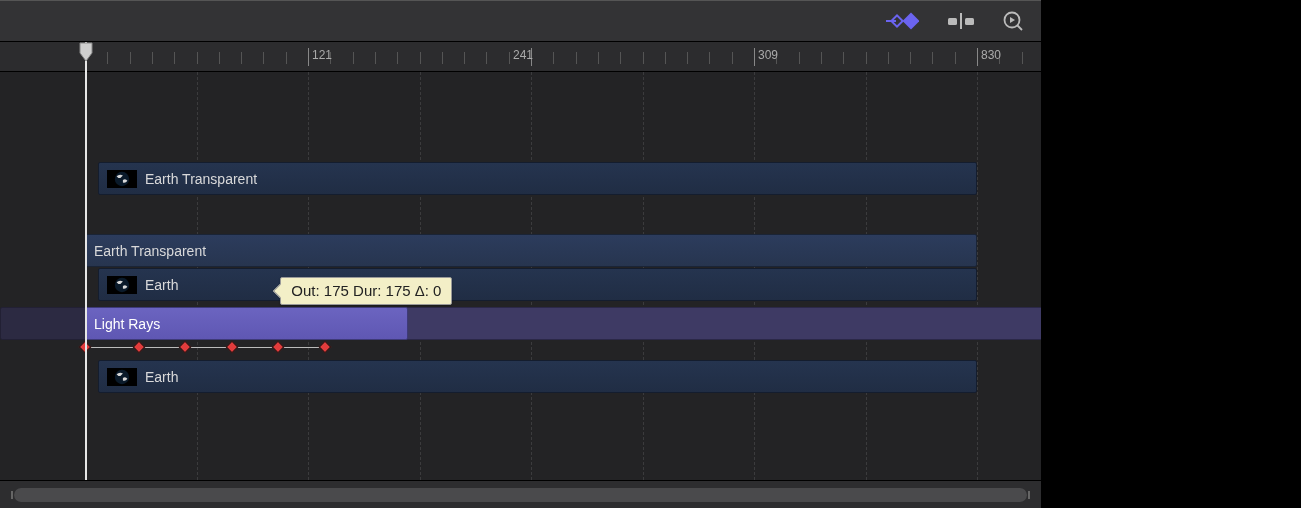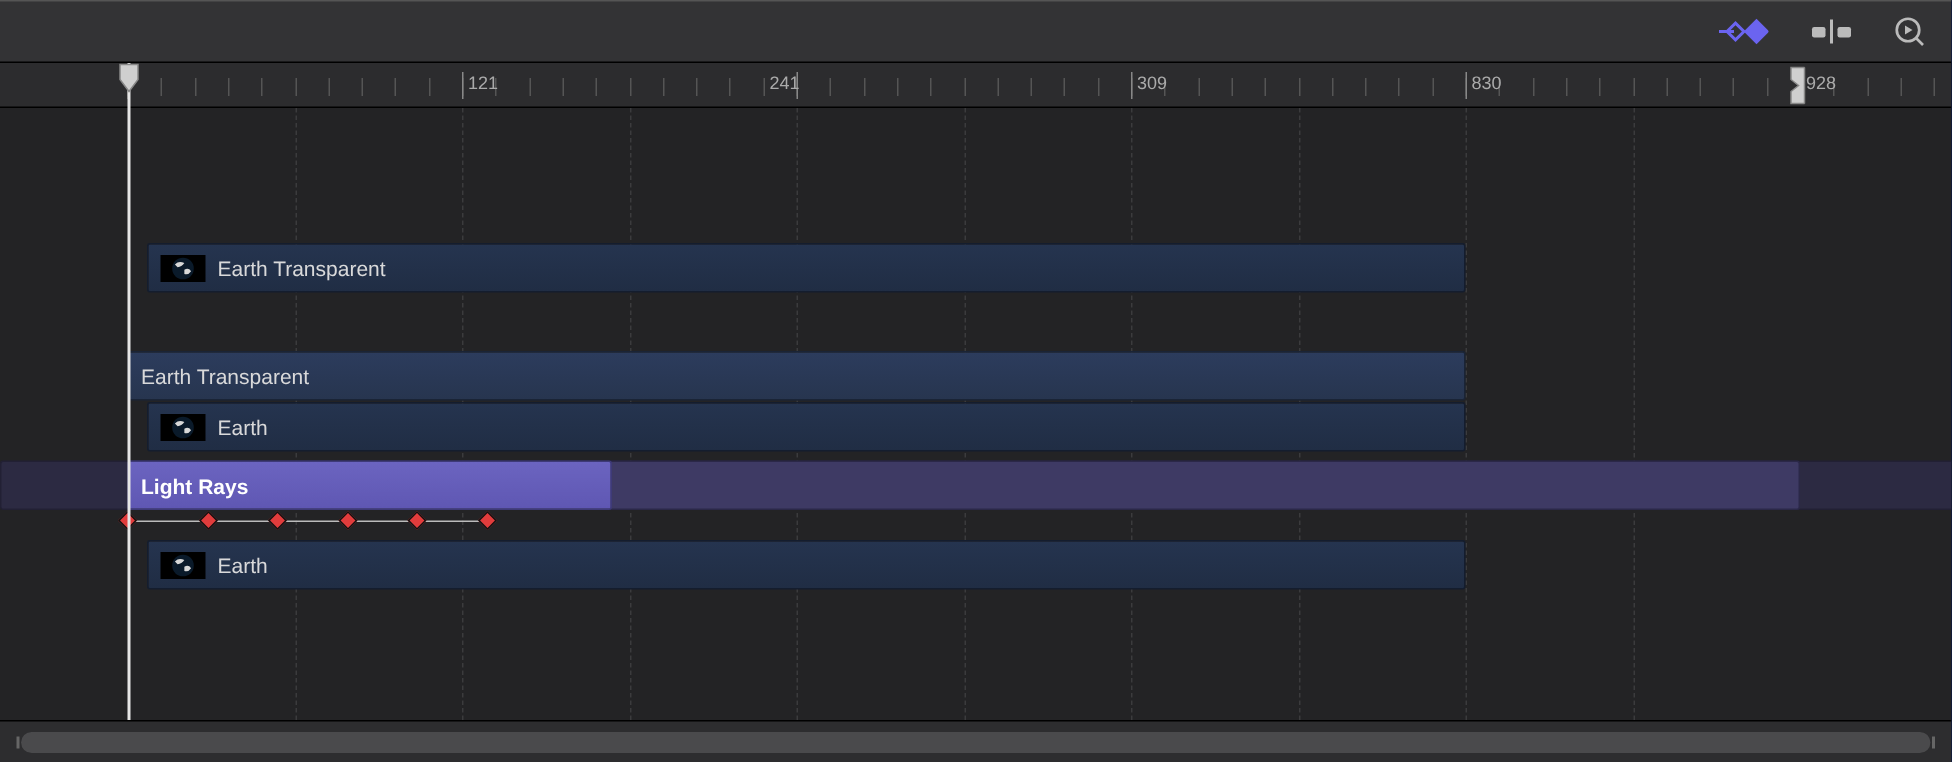--- a/index.html
+++ b/index.html
@@ -1,18 +1,18 @@
 <!DOCTYPE html>
 <html><head>
 <meta charset="utf-8">
 <style>
   * { box-sizing: border-box; margin: 0; padding: 0; }
   html, body { width: 1301px; height: 508px; background: #000; font-family: -apple-system, "Helvetica Neue", Arial, sans-serif; overflow: hidden; color: #ddd; }
 
-  .app { width: 1301px; height: 508px; background: #1d4ed8; position: relative; }
+  .app { width: 1041px; height: 508px; background: #7dd3fc; position: relative; }
 
   
   .toolbar { position: absolute; top: 0; left: 0; right: 0; height: 42px; background: #333335; border-top: 1px solid #555; border-bottom: 1px solid #000; display:flex; justify-content:flex-end; align-items:center; padding-right: 18px; gap: 28px;}
   .tb-btn { display:flex; align-items:center; justify-content:center; cursor:pointer; }
 
   .timeline-area { position:absolute; top:42px; left:0; right:0; bottom:28px; background:#232325; overflow:hidden;}
   .timeline-area::before{content:"";position:absolute;left:0;right:0;top:0;height:1px;background:#000;}
 
   
   .ruler { position:absolute; top:0; left:0; right:0; height:30px; background:#2c2c2e; border-bottom:1px solid #000;}
@@ -26,21 +26,21 @@
 
   
   .tracks { position:absolute; top:30px; left:0; right:0; bottom:0; }
 
   
   .lane { position:absolute; left:0; right:0; height:33px; }
   .bar  { position:absolute; top:0; height:33px; border-radius:2px; display:flex; align-items:center; padding-left:8px; gap:8px; font-size:14px; color:#d9d9da; }
   .bar .thumb { width:30px; height:18px; background:#000; display:flex; align-items:center; justify-content:center; font-size:12px;}
   .group-header { background: linear-gradient(#2c3c5d,#27354f); border:1px solid #1a2436; }
   .clip-blue    { background: linear-gradient(#25344f,#202d44); border:1px solid #141d2e; }
-  .clip-purple  { background: linear-gradient(#6b64c0,#5f57b3); border:1px solid #3e3a78; color:#fff;font-weight:bold;}
+  .clip-purple  { background: linear-gradient(#6b64c0,#5f57b3); border:1px solid #3e3a78; color:#fff;}
   .clip-purple-dim { background: #3e3a64; border:1px solid #2b2848; }
   .clip-purple-off { background: #2c2a42; border:1px solid #222034; }
 
   
   .kfline { position:absolute; left:0; right:0; height:0; border-top:1.5px solid #bbb; }
   .kf { position:absolute; width:9px; height:9px; background:#e23c3c; transform: translate(-50%,-50%) rotate(45deg); border:1px solid #111;}
 
   
   .tooltip { position:absolute; background:#f3efc7; color:#222; border:1.5px solid #999; border-radius:2px; padding:4px 10px 5px 10px; font-size:15px; white-space:nowrap; box-shadow:0 1px 2px rgba(0,0,0,.3);}
   .tt-arrow { position:absolute; width:10px; height:10px; background:#f3efc7; border-left:1.5px solid #999; border-bottom:1.5px solid #999; transform:rotate(45deg);}
@@ -205,20 +205,21 @@
             <span>Light Rays</span>
           </div>
           <div class="kfline" style="top: 40px; left: 85px; width: 239.725px;"></div>
           <div class="kf" style="left: 85px; top: 40px;"></div>
           <div class="kf" style="left: 138.892px; top: 40px;"></div>
           <div class="kf" style="left: 185.35px; top: 40px;"></div>
           <div class="kf" style="left: 231.808px; top: 40px;"></div>
           <div class="kf" style="left: 278.267px; top: 40px;"></div>
           <div class="kf" style="left: 324.725px; top: 40px;"></div>
         </div>
+        <div class="tooltip" style="left: 280.35px; top: 205px;">Out: 175 Dur: 175 Δ: 0<div class="tt-arrow" style="left: -6px; top: 8px;"></div></div>
         <div class="lane" style="top: 288px;">
           <div class="bar clip-blue" style="left: 98.0083px; width: 878.992px;">
             <div class="thumb">
               <svg class="earth-svg" viewBox="0 0 20 20">
                 <circle cx="10" cy="10" r="8" fill="#0a1a2a"></circle>
                 <path d="M4 7 Q7 4 11 6 Q9 9 6 9 Z M11 11 Q14 9 16 12 Q14 15 11 14 Z" fill="#d8d8d8"></path>
               </svg>
             </div>
             <span>Earth</span>
           </div>

